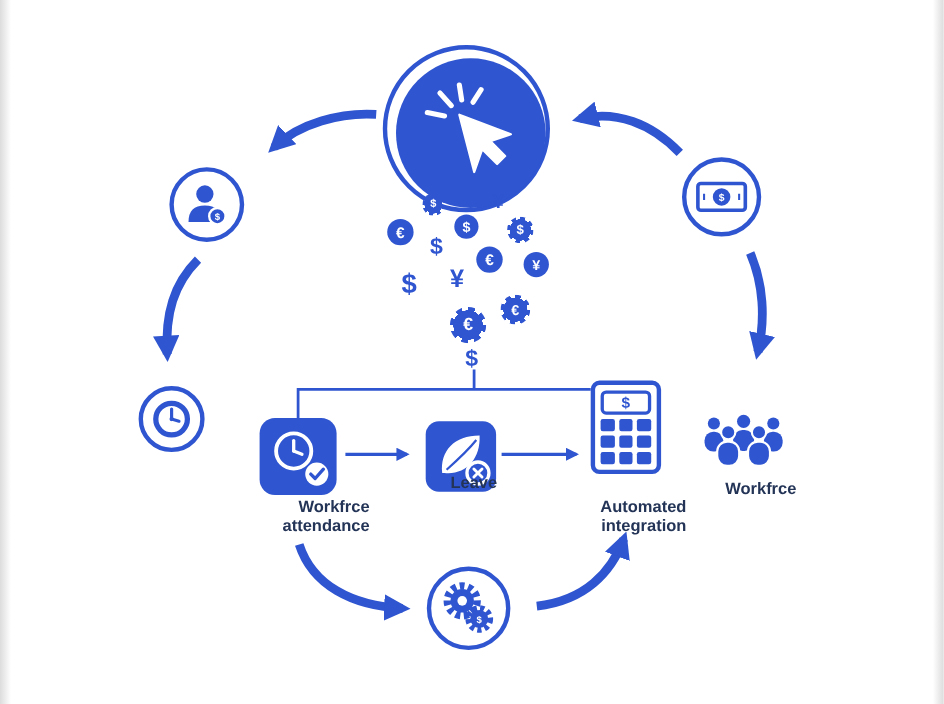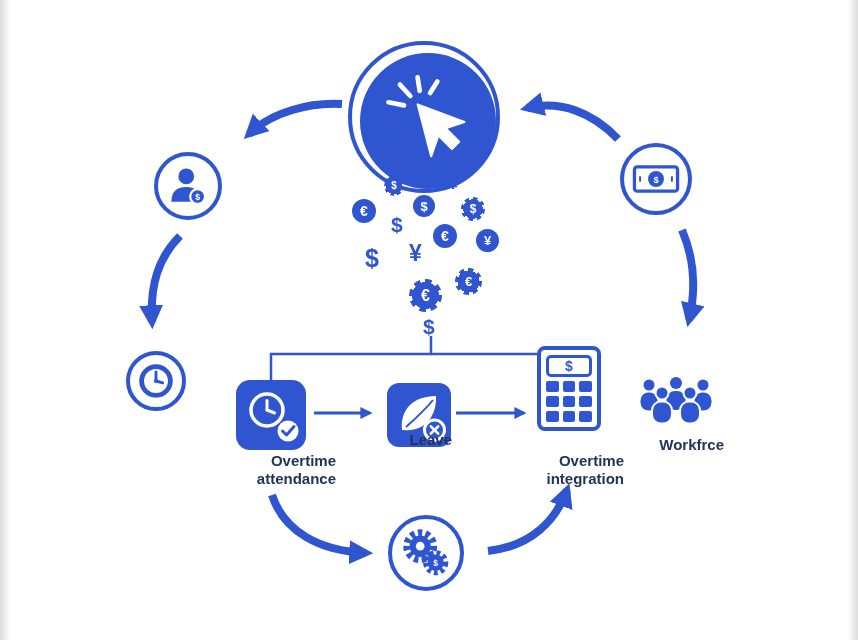--- a/index.html
+++ b/index.html
@@ -141,21 +141,21 @@
     <svg class="ic" width="70" height="70" viewBox="0 0 70 70">
       <circle cx="31" cy="30" r="16" fill="none" stroke="#fff" stroke-width="3.5"></circle>
       <g stroke="#fff" stroke-width="3" stroke-linecap="round">
         <line x1="31" y1="30" x2="31" y2="20.5"></line>
         <line x1="31" y1="30" x2="38.5" y2="33"></line>
       </g>
       <circle cx="52" cy="51" r="10.5" fill="#fff"></circle>
       <path d="M46.5 51 l4 4 l7.5 -8.5" fill="none" stroke="currentColor" stroke-width="3" stroke-linecap="round" stroke-linejoin="round"></path>
     </svg>
   </div>
-  <div class="label" style="left:206px; top:452px; width:130px;">Overtime attendance</div>
+  <div class="label" style="left:206px; top:452px; width:130px;">Workfrce attendance</div>
 
   <div class="sq" style="left:387px; top:383px; width:64px; height:64px; border-radius:12px;">
     <svg class="ic" width="64" height="64" viewBox="0 0 64 64">
       <path d="M15 47 C 13 27, 26 13, 49 13 C 50 35, 36 49, 17 47 Z" fill="#fff"></path>
       <path d="M19 44 C 28 36, 38 27, 46 17" fill="none" stroke="currentColor" stroke-width="2"></path>
       <circle cx="47.5" cy="47" r="10" fill="currentColor" stroke="#fff" stroke-width="3"></circle>
       <g stroke="#fff" stroke-width="2.6" stroke-linecap="round">
         <line x1="43.8" y1="43.3" x2="51.2" y2="50.7"></line>
         <line x1="51.2" y1="43.3" x2="43.8" y2="50.7"></line>
       </g>
@@ -170,21 +170,21 @@
         <span></span>
         <span></span>
       <span></span>
         <span></span>
         <span></span>
       <span></span>
         <span></span>
         <span></span>
     </div>
   </div>
-  <div class="label" style="left:514px; top:452px; width:110px;">Overtime integration</div>
+  <div class="label" style="left:514px; top:452px; width:110px;">Automated integration</div>
 
   <div style="position:absolute; left:632px; top:374px;">
     <svg class="ic" width="88" height="60" viewBox="0 0 88 60">
       <g fill="currentColor">
         <circle cx="17" cy="11" r="5.5"></circle>
         <rect x="8.5" y="18.5" width="17" height="18" rx="8"></rect>
         <circle cx="44" cy="9" r="6"></circle>
         <rect x="34.5" y="17" width="19" height="19" rx="8.5"></rect>
         <circle cx="71" cy="11" r="5.5"></circle>
         <rect x="62.5" y="18.5" width="17" height="18" rx="8"></rect>

